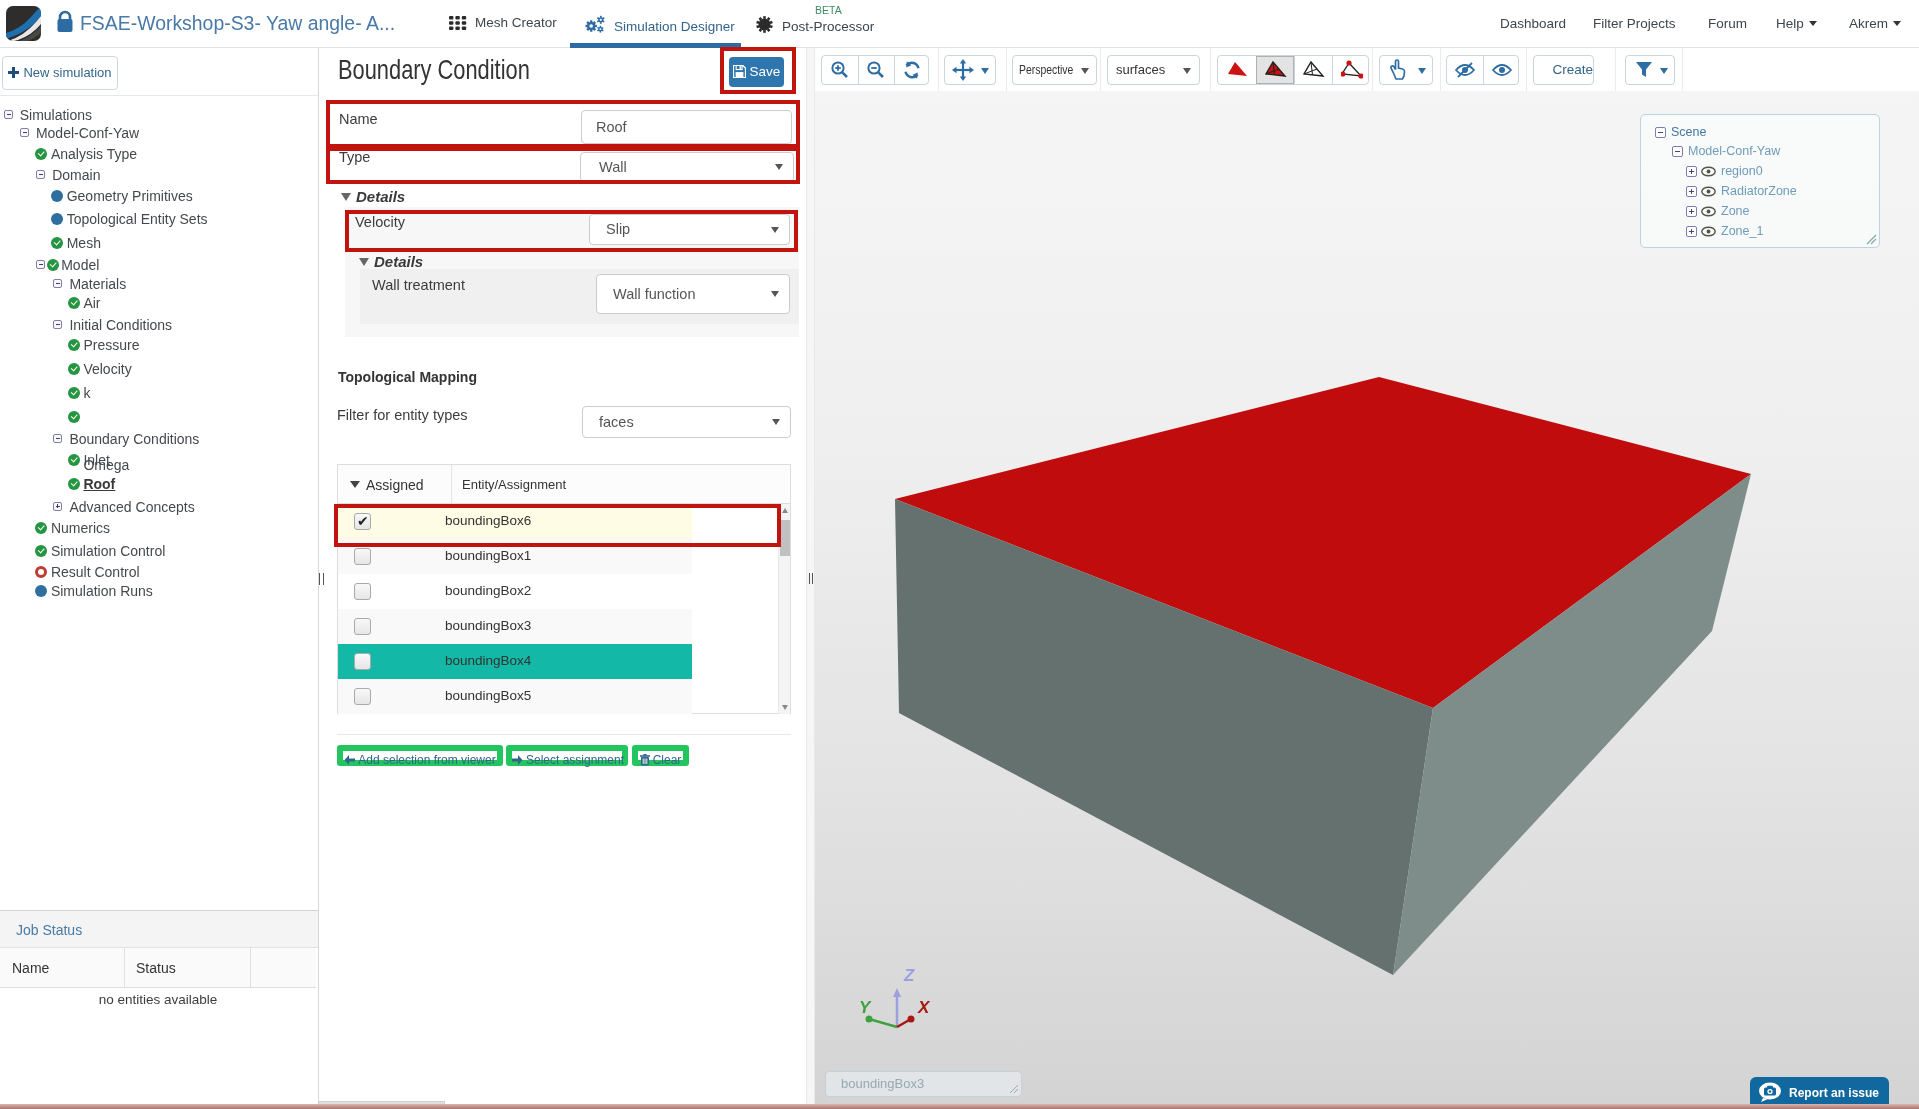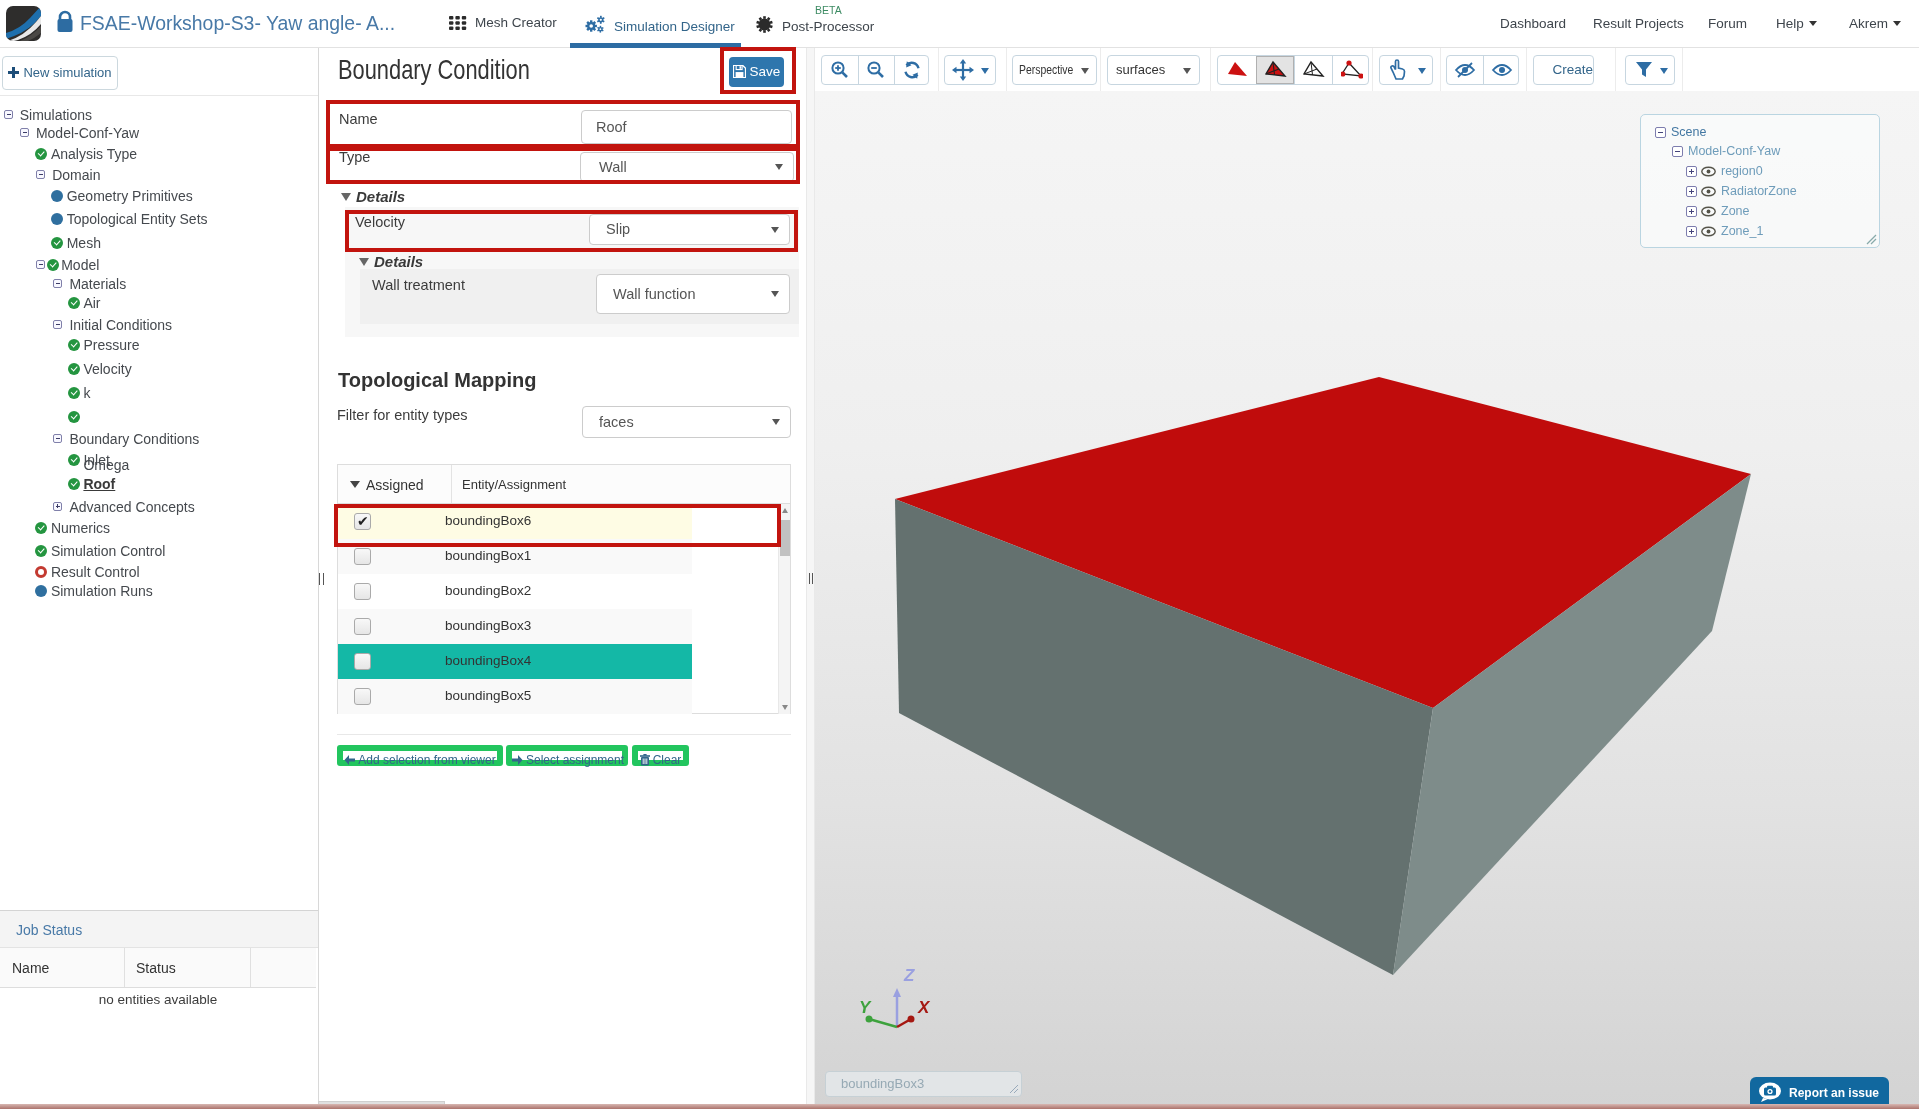--- a/index.html
+++ b/index.html
@@ -55,21 +55,21 @@
 .bctitle { position:absolute; left:18px; top:6px; font-size:28px; color:#333; transform:scaleX(0.78); transform-origin:left top; white-space:nowrap; }
 .savebtn { position:absolute; left:409px; top:9px; width:55px; height:30px; background:#2e76ad; border-radius:4px; color:#fff; font-size:13.5px; text-align:center; line-height:30px; }
 .flabel { position:absolute; font-size:14.5px; color:#3c3c3c; }
 .input { position:absolute; background:#fff; border:1px solid #ccc; border-radius:4px; font-size:14.5px; color:#555; }
 .sel { position:absolute; background:#fff; border:1px solid #ccc; border-radius:4px; font-size:14.5px; color:#555; }
 .sel .sc { position:absolute; right:10px; top:50%; margin-top:-3px; width:0; height:0; border-left:4.5px solid transparent; border-right:4.5px solid transparent; border-top:6.5px solid #555; }
 .dhead { position:absolute; font-size:15px; font-style:italic; font-weight:bold; color:#3a3a3a; }
 .dhead .tri { display:inline-block; width:0; height:0; border-left:5.5px solid transparent; border-right:5.5px solid transparent; border-top:8px solid #666; margin-right:5px; vertical-align:1px; }
 .panel1 { position:absolute; left:25px; top:159px; width:454px; height:130px; background:#f7f7f7; }
 .panel2 { position:absolute; left:40px; top:221px; width:439px; height:55px; background:#f0f0f0; }
-.tmtitle { position:absolute; left:18px; top:321px; font-size:20px; font-weight:bold; color:#333; }
+.tmtitle { position:absolute; left:18px; top:321px; font-size:14px; font-weight:bold; color:#333; }
 
 .tmtable { position:absolute; left:17px; top:416px; width:454px; height:250px; border:1px solid #ddd; background:#fff; }
 .tmhead { position:absolute; left:0; top:0; width:100%; height:39px; border-bottom:1px solid #ddd; background:#fcfcfc; }
 .tmhead .hd1 { position:absolute; left:28px; top:12px; font-size:14px; color:#333; }
 .tmhead .hdv { position:absolute; left:12px; top:16px; width:0; height:0; border-left:5px solid transparent; border-right:5px solid transparent; border-top:7px solid #444; }
 .tmhead .hd2 { position:absolute; left:124px; top:12px; font-size:13px; color:#333; }
 .tmhead .hsep { position:absolute; left:113px; top:0; bottom:0; width:1px; background:#e3e3e3; }
 .tmrow { position:absolute; left:0; width:354px; height:35px; }
 .tmrow .cb { position:absolute; left:16px; top:9px; width:17px; height:17px; border:1px solid #aaa; border-radius:3px; background:linear-gradient(#f8f8f8,#e6e6e6); }
 .tmrow .cb.on:before { content:"\2714"; position:absolute; left:2px; top:-1px; font-size:14px; color:#222; }
@@ -195,21 +195,21 @@
       <rect x="8.2" y="1.2" width="2.6" height="2.6" transform="rotate(144 9.5 9.5)"></rect>
       <rect x="8.2" y="1.2" width="2.6" height="2.6" transform="rotate(180 9.5 9.5)"></rect>
       <rect x="8.2" y="1.2" width="2.6" height="2.6" transform="rotate(216 9.5 9.5)"></rect>
       <rect x="8.2" y="1.2" width="2.6" height="2.6" transform="rotate(252 9.5 9.5)"></rect>
       <rect x="8.2" y="1.2" width="2.6" height="2.6" transform="rotate(288 9.5 9.5)"></rect>
       <rect x="8.2" y="1.2" width="2.6" height="2.6" transform="rotate(324 9.5 9.5)"></rect>
       </g>
     </svg></span>Post-Processor</div>
   <div class="beta">BETA</div>
   <div class="navr" style="left:1500px;">Dashboard</div>
-  <div class="navr" style="left:1593px;">Result Projects</div>
+  <div class="navr" style="left:1593px;">Filter Projects</div>
   <div class="navr" style="left:1708px;">Forum</div>
   <div class="navr" style="left:1776px;">Help<span class="caret"></span></div>
   <div class="navr" style="left:1849px;">Akrem<span class="caret"></span></div>
 </header>
 
 <div class="leftpanel">
   <div class="newsimbar"></div>
   <div class="newsim"><b></b>New simulation</div>
   <div id="tree">
         <div class="trow" style="left:0;top:56.5px;width:318px;">

